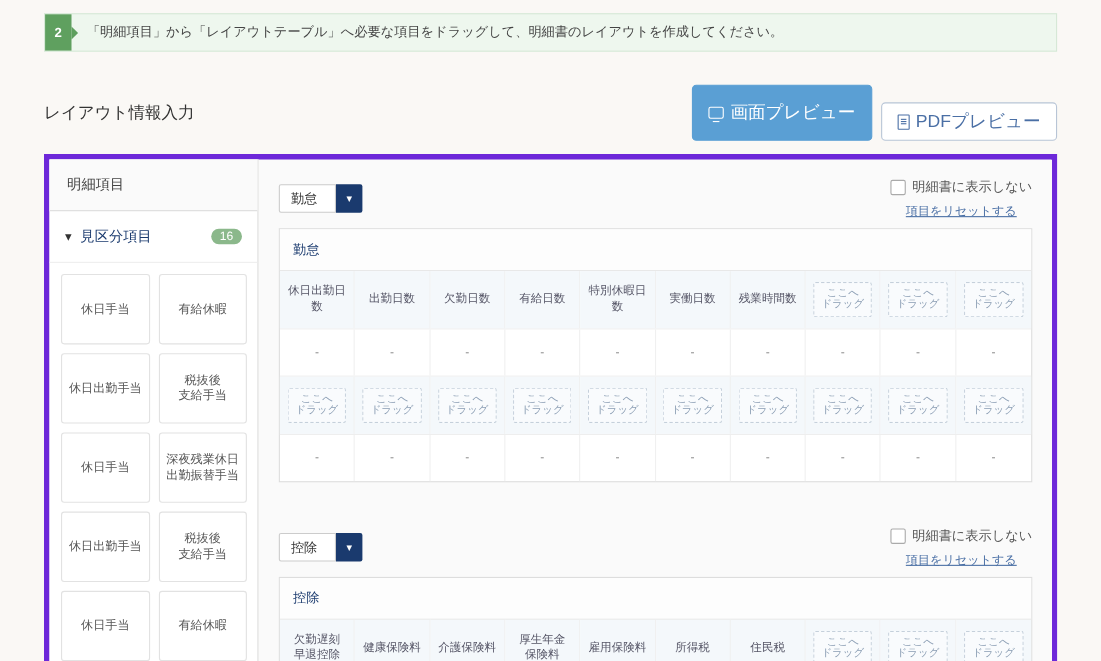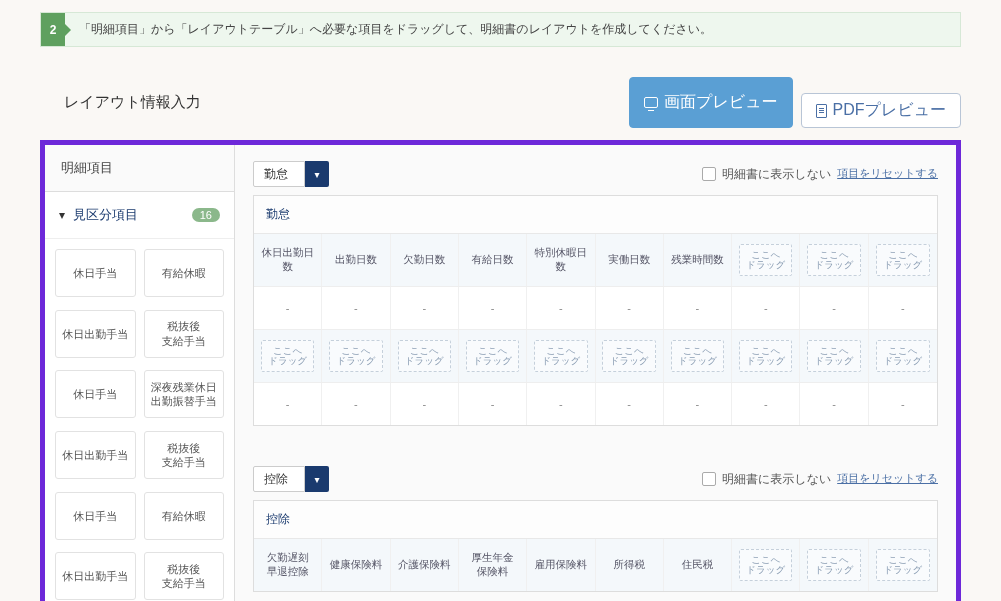--- a/index.html
+++ b/index.html
@@ -7,21 +7,21 @@
 .page { width: 1001px; height: 601px; overflow: hidden; padding: 0 20px; position: relative; }
 
 
 .instruction { display: flex; align-items: stretch; margin: 12px 20px 0 20px; background: #eef7ee; border: 1px solid #d6e8d6; }
 .step-num { width: 24px; background: #5fa05f; color: #fff; display: flex; align-items: center; justify-content: center; font-weight: bold; position: relative; }
 .step-num::after { content: ""; position: absolute; right: -6px; top: 50%; transform: translateY(-50%); border-left: 6px solid #5fa05f; border-top: 6px solid transparent; border-bottom: 6px solid transparent; }
 .instruction-text { padding: 8px 14px; color: #444; }
 
 
 .section-head { display: flex; align-items: center; justify-content: space-between; margin: 30px 20px 12px 20px; }
-.section-title { font-size: 15px; font-weight: 500; color: #333; margin-left: 24px; }
+.section-title { font-size: 15px; font-weight: 500; color: #333; }
 .section-buttons { display: flex; gap: 8px; }
 .btn { display: inline-flex; align-items: center; gap: 6px; padding: 6px 14px; border-radius: 4px; font-size: 16px; cursor: pointer; border: 1px solid transparent; }
 .btn-primary { background: #5a9fd4; color: #fff; border-color: #5a9fd4; }
 .btn-outline { background: #fff; color: #4a6fa5; border: 1px solid #b8c5d6; margin-top: 16px; }
 .icon-monitor { width: 14px; height: 11px; border: 1.5px solid currentColor; border-radius: 2px; position: relative; display: inline-block; }
 .icon-monitor::after { content: ""; position: absolute; bottom: -4px; left: 3px; right: 3px; height: 1.5px; background: currentColor; }
 .icon-doc { width: 11px; height: 14px; border: 1.5px solid currentColor; border-radius: 1px; position: relative; display: inline-block; }
 .icon-doc::before { content: ""; position: absolute; top: 3px; left: 2px; right: 2px; height: 1px; background: currentColor; box-shadow: 0 2px 0 currentColor, 0 4px 0 currentColor; }
 
 
@@ -29,32 +29,32 @@
 
 
 .sidebar { width: 190px; border-right: 1px solid #ddd; background: #fff; display: flex; flex-direction: column; }
 .sidebar-head { padding: 14px 16px; font-size: 13px; color: #444; border-bottom: 1px solid #ddd; background: #fafafa; }
 .group-row { display: flex; align-items: center; justify-content: space-between; padding: 14px 14px; border-bottom: 1px solid #eee; cursor: pointer; }
 .group-row .arrow-right::before { content: "\25B8"; color: #333; margin-right: 8px; }
 .group-row .arrow-down::before { content: "\25BE"; color: #333; margin-right: 8px; }
 .group-row .glabel { color: #1a3a6e; font-size: 13px; font-weight: 500; }
 .badge { background: #8bb88b; color: #fff; border-radius: 10px; padding: 1px 8px; font-size: 11px; }
 .field-grid { display: grid; grid-template-columns: 1fr 1fr; gap: 8px; padding: 10px; overflow-y: auto; flex: 1; }
-.field-tile { background: #fff; border: 1px solid #e2e2e2; border-radius: 3px; height: 48px; display: flex; align-items: center; justify-content: center; text-align: center; font-size: 11px; color: #555; padding: 4px; line-height: 1.3; cursor: grab; }
+.field-tile { background: #fff; border: 1px solid #e2e2e2; border-radius: 3px; height: 64px; display: flex; align-items: center; justify-content: center; text-align: center; font-size: 11px; color: #555; padding: 4px; line-height: 1.3; cursor: grab; }
 
 
 .canvas { flex: 1; background: #fafafa; overflow-y: auto; }
 .canvas-head { padding: 14px 18px; font-size: 13px; color: #444; border-bottom: 1px solid #ddd; background: #fff; }
 .block { padding: 16px 18px 24px 18px; }
 .block-top { display: flex; align-items: center; justify-content: space-between; margin-bottom: 8px; }
 .select-wrap { display: flex; }
 .select-box { border: 1px solid #ccc; background: #fff; padding: 4px 10px; min-width: 52px; height: 26px; display: flex; align-items: center; border-radius: 2px 0 0 2px; font-size: 12px; color: #333; }
 .select-btn { width: 24px; height: 26px; background: #1a3a6e; color: #fff; display: flex; align-items: center; justify-content: center; border-radius: 0 2px 2px 0; cursor: pointer; }
 .select-btn::before { content: "\25BE"; font-size: 10px; }
-.block-right { display: flex; flex-direction: row; align-items: flex-start; gap: 6px; }
+.block-right { display: flex; flex-direction: column; align-items: center; gap: 6px; }
 .check-row { display: flex; align-items: center; gap: 6px; color: #555; }
 .checkbox { width: 14px; height: 14px; border: 1px solid #aaa; border-radius: 2px; background: #fff; display: inline-block; }
 .reset-link { color: #4a6fa5; font-size: 11px; text-decoration: underline; cursor: pointer; }
 
 
 .layout-table { border: 1px solid #ddd; background: #fff; margin-top: 6px; }
 .lt-head { padding: 10px 12px; color: #1a3a6e; font-size: 12px; border-bottom: 1px solid #e8e8e8; background: #fdfdfd; font-weight: 500; }
 .lt-row { display: grid; grid-template-columns: repeat(10, 1fr); border-bottom: 1px solid #eee; }
 .lt-row:last-child { border-bottom: none; }
 .lt-cell { padding: 10px 4px; text-align: center; font-size: 11px; color: #555; border-right: 1px solid #f0f0f0; display: flex; align-items: center; justify-content: center; min-height: 42px; line-height: 1.3; }

